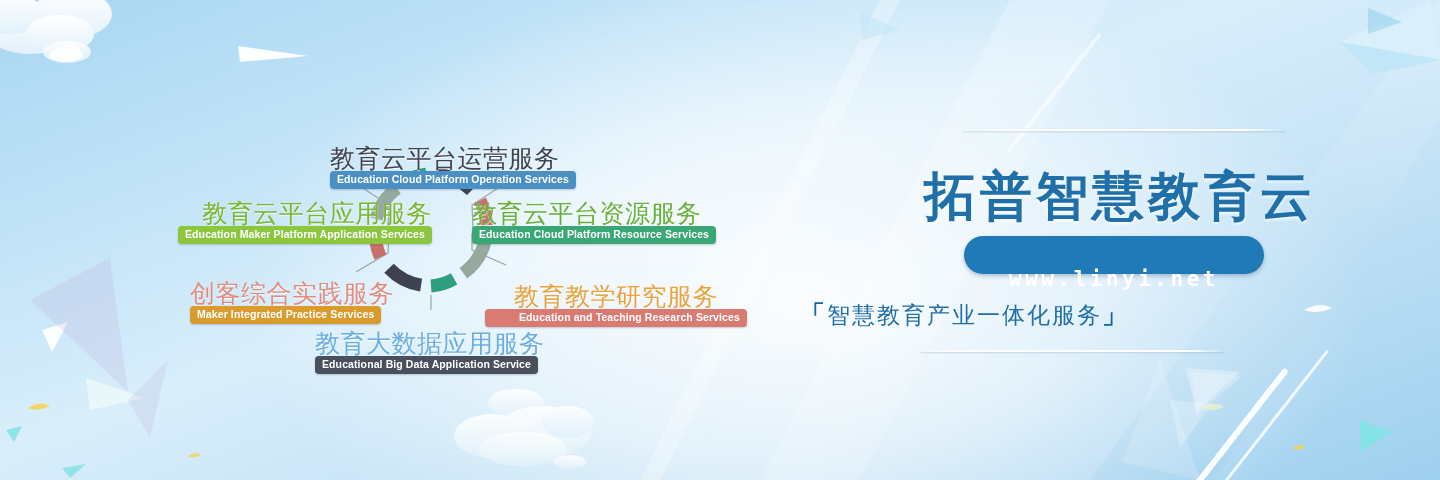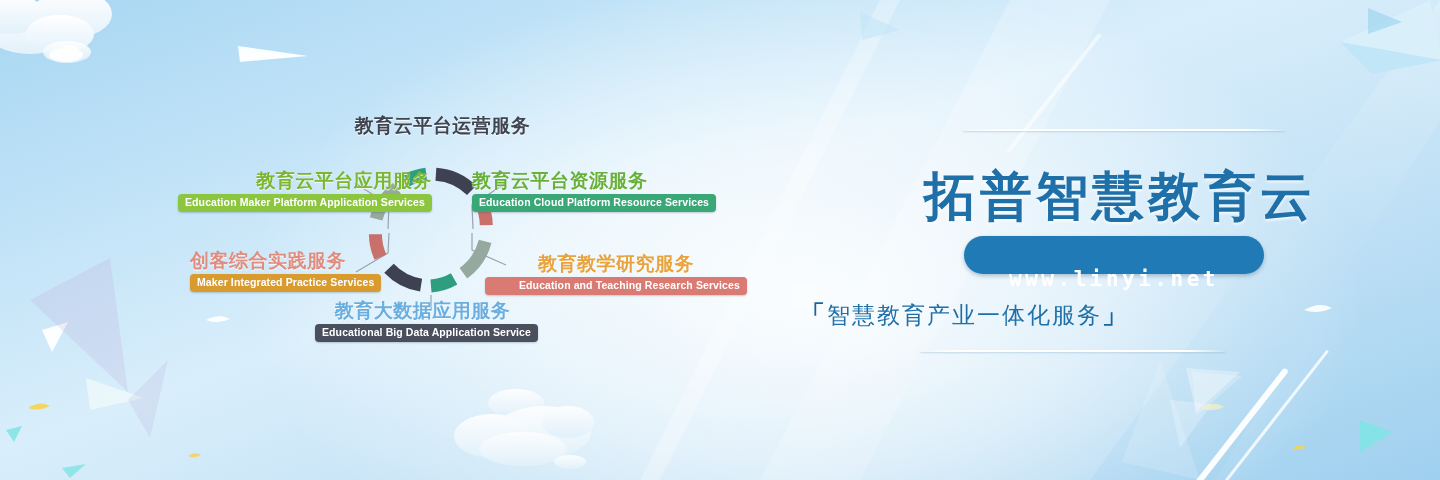--- a/index.html
+++ b/index.html
@@ -17,22 +17,23 @@
   
   .bg{position:absolute;inset:0;pointer-events:none;}
   .bg svg{position:absolute;inset:0;width:1440px;height:480px;}
 
   
   .diagram{position:absolute;left:150px;top:105px;width:560px;height:250px;}
   .ring{position:absolute;left:0;top:0;width:560px;height:250px;}
 
   .lbl{position:absolute;white-space:nowrap;}
   .lbl .cn{
-    font-size:19px;font-weight:bold;line-height:22px;letter-spacing:.5px;
+    font-size:25px;font-weight:normal;line-height:22px;letter-spacing:.5px;
     text-shadow:0 1px 1px rgba(255,255,255,.95);
+    margin-top:32px;
   }
   .lbl .en{
     display:inline-block;color:#ffffff;font-size:10.5px;font-weight:bold;
     line-height:13px;padding:2.5px 7px 3px;border-radius:4px;letter-spacing:.1px;
     box-shadow:0 1px 2px rgba(60,80,100,.28);
   }
 
   .l-top{left:180px;top:10px;text-align:center;width:225px;}
   .l-top .cn{color:#3f4450;}
   .l-top .en{background:#4a90c4;}
@@ -199,20 +200,21 @@
         <path d="M 230.5 152.1 A 56 56 0 0 1 225.4 129.2" stroke="#c9706b"></path>
 
         <path d="M 226.1 113.9 A 56 56 0 0 1 246.9 83.2" stroke="#95a99e"></path>
 
         <path d="M 256.5 75.4 A 56 56 0 0 1 276.2 69.3" stroke="#2e9e7e"></path>
       </g>
     </svg>
 
     <div class="lbl l-top">
       <div class="cn">教育云平台运营服务</div>
+      <span class="en">Education Cloud Platform Operation Services</span>
     </div>
 
     <div class="lbl l-left-top">
       <div class="cn">教育云平台应用服务</div>
       <span class="en">Education Maker Platform Application Services</span>
     </div>
 
     <div class="lbl l-left-bot">
       <div class="cn">创客综合实践服务</div>
       <span class="en">Maker Integrated Practice Services</span>

